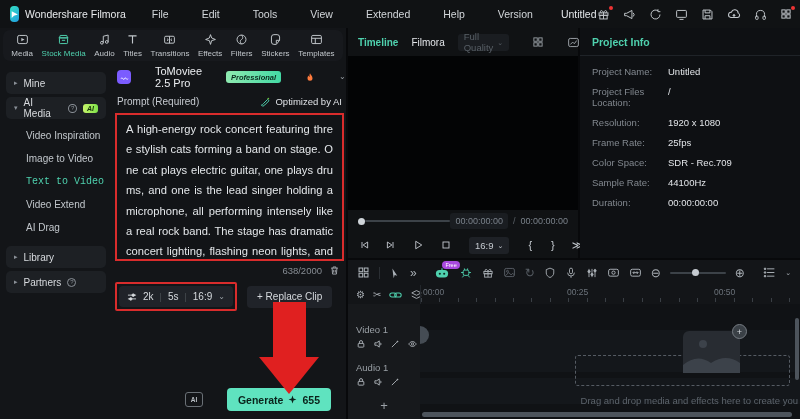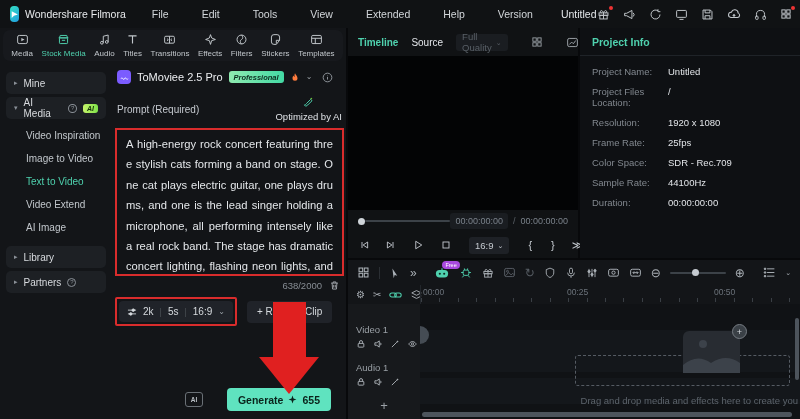--- a/index.html
+++ b/index.html
@@ -37,32 +37,32 @@
   .sidebar { width:112px; padding:8px 4px 4px 4px; flex:none; }
   .sgroup { height:22px; margin:3px 2px; background:#1d2024; border-radius:5px;
             display:flex; align-items:center; padding:0 8px; gap:6px; font-size:10px; color:#d8dbdf; }
   .chev { font-size:7px; color:#8a9097; }
   .qmark { width:9px; height:9px; border:1px solid #8a9097; border-radius:50%; color:#8a9097;
            font-size:6px; display:inline-flex; align-items:center; justify-content:center; }
   .ai-badge { margin-left:auto; background:linear-gradient(90deg,#c6f36a,#7ee24a); color:#15320a;
               font-size:7px; font-weight:bold; font-style:italic; border-radius:3px; padding:1px 4px; }
   .slist { padding:2px 0 4px 0; }
   .sitem { height:23px; display:flex; align-items:center; padding-left:22px; font-size:10px; color:#c2c7cc;text-align:center; }
-  .sitem.active { color:#4fd1ae; }
+  .sitem.active { color:#4fd1ae;font-family:Liberation Mono, monospace; }
 
   .content { flex:1; display:flex; flex-direction:column; padding:4px 2px 8px 3px; min-width:0; }
-  .model-row { height:24px; display:flex; align-items:center; gap:6px; padding-left:2px; }
+  .model-row { height:24px; display:flex; align-items:center; gap:24px; padding-left:2px; }
   .model-ic { width:14px; height:14px; border-radius:4px; background:#7b5cff; display:flex; align-items:center; justify-content:center; }
   .model-name { font-size:11px; color:#eceef1; }
   .pro-badge { background:linear-gradient(90deg,#8feab0,#43d9a4); color:#0b2b1e; font-size:7.5px;
                font-weight:bold; font-style:italic; border-radius:3px; padding:1.5px 5px; }
   .info-ring { width:11px; height:11px; color:#9aa0a6; }
   .prompt-row { margin-top:7px; display:flex; align-items:center; padding:0 2px; }
   .prompt-label { font-size:10px; color:#c6cad0; }
-  .optimized { margin-left:auto; display:flex; align-items:center; gap:4px; font-size:9.5px; color:#e0e3e7;flex-direction:column; }
+  .optimized { margin-left:auto; display:flex; align-items:center; gap:4px; font-size:9.5px; color:#e0e3e7; }
   .prompt-box { margin-top:6px; height:148px; border:2px solid #d92c2c; background:#121417;
                 padding:4px 9px; font-size:11.2px; line-height:20.4px; color:#e4e7ea;
                 text-align:justify; word-break:break-all; overflow:hidden; }
   .counter-row { margin-top:4px; display:flex; justify-content:flex-end; align-items:center; gap:7px; padding-right:4px; }
   .char-count { font-size:9.5px; color:#878d94; }
   .settings-row { margin-top:6px; display:flex; align-items:center; gap:10px; }
   .red-wrap { border:2px solid #d92c2c; padding:2px; border-radius:2px; }
   .set-chip { height:21px; background:#202329; border-radius:4px; padding:0 8px;
               display:flex; align-items:center; gap:6px; font-size:10px; color:#d6dade; }
   .sep { color:#4a4f55; font-size:9px; }
@@ -329,21 +329,21 @@
           <span class="chev">▾</span>
           <span>AI Media</span>
           <span class="qmark">?</span>
           <span class="ai-badge">AI</span>
         </div>
         <div class="slist">
           <div class="sitem">Video Inspiration</div>
           <div class="sitem">Image to Video</div>
           <div class="sitem active">Text to Video</div>
           <div class="sitem">Video Extend</div>
-          <div class="sitem">AI Image</div>
+          <div class="sitem">AI Drag</div>
         </div>
         <div class="sgroup">
           <span class="chev">▸</span>
           <span>Library</span>
         </div>
         <div class="sgroup">
           <span class="chev">▸</span>
           <span>Partners</span>
           <span class="qmark">?</span>
         </div>
@@ -429,21 +429,21 @@
             <span>655</span>
           </span>
         </div>
       </div>
     </div>
   </div>
 
   <div class="preview">
     <div class="pv-head">
       <span class="pv-tab active">Timeline</span>
-      <span class="pv-tab">Source</span>
+      <span class="pv-tab">Filmora</span>
       <span class="q-chip">
         <span>Full Quality</span>
         <span class="glyph" style="font-size:7px">⌄</span>
       </span>
       <span class="ico" style="color:#9aa0a6;margin-left:10px">
         <svg width="12" height="12" viewBox="0 0 16 16" fill="none" stroke="currentColor" stroke-width="1.2">
             <rect x="2.5" y="2.5" width="4.5" height="4.5"></rect>
             <rect x="9" y="2.5" width="4.5" height="4.5"></rect>
             <rect x="2.5" y="9" width="4.5" height="4.5"></rect>
             <rect x="9" y="9" width="4.5" height="4.5"></rect>

